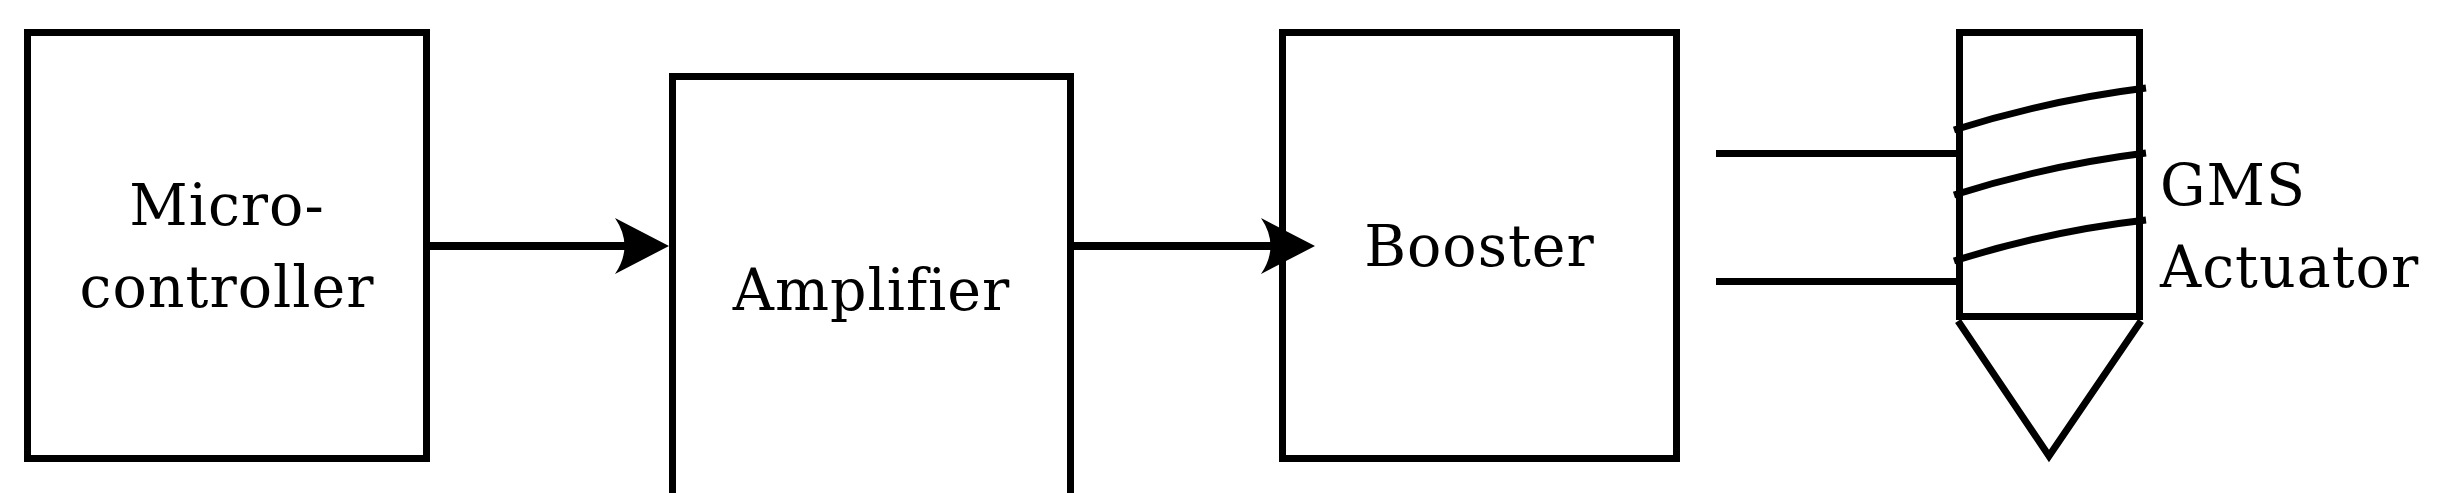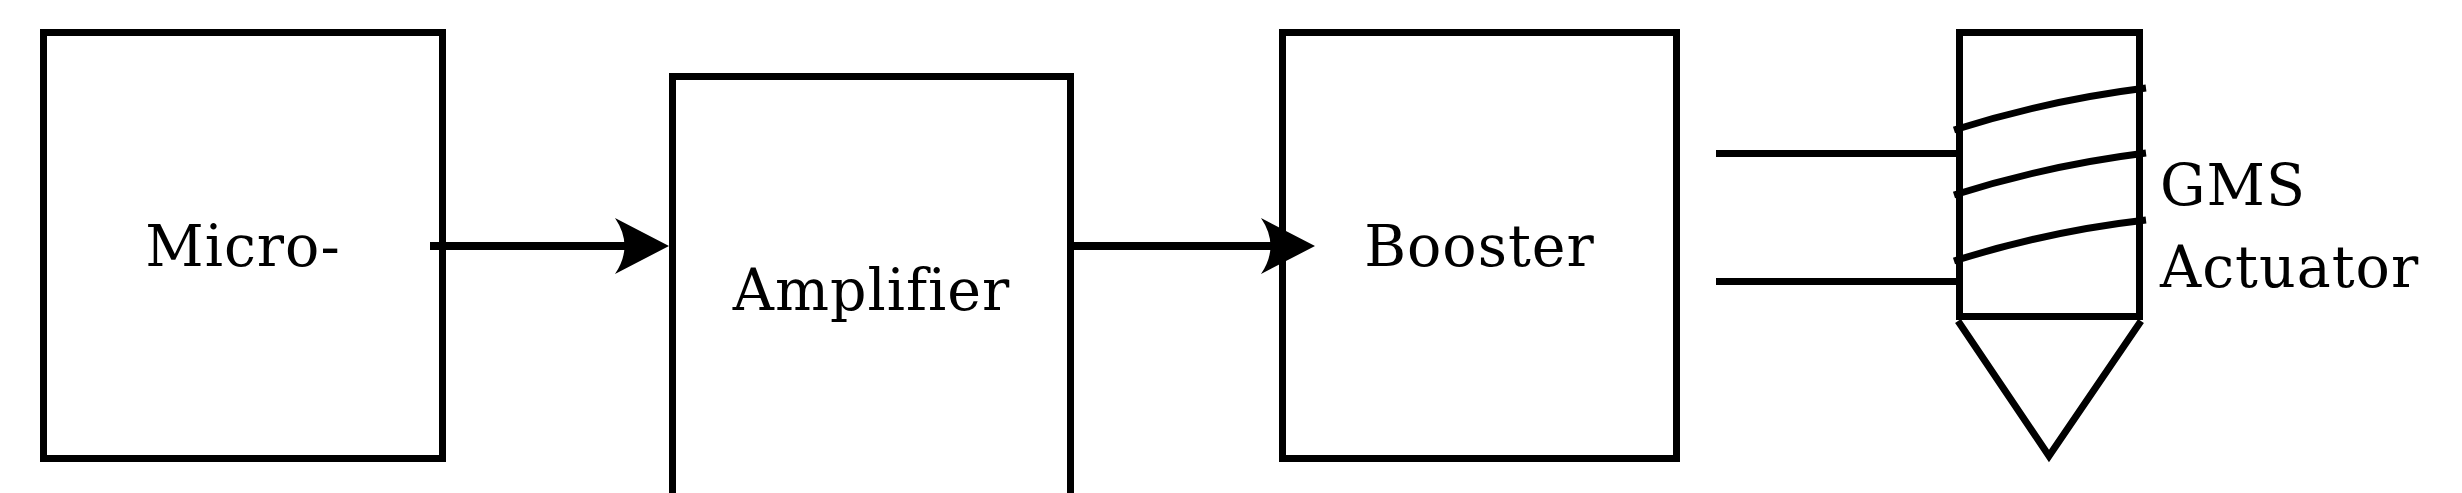--- a/index.html
+++ b/index.html
@@ -22,21 +22,21 @@
     display: flex;
     flex-direction: column;
     justify-content: center;
     align-items: center;
     text-align: center;
     font-size: 57px;
     line-height: 82px;
     letter-spacing: 1px;
     white-space: nowrap;
   }
-  #block-microcontroller { left: 24px;   width: 406px; margin-left: 16px; }
+  #block-microcontroller { left: 24px;   width: 406px; }
   #block-amplifier       { left: 669px;  width: 405px; margin-top: 44px; }
   #block-booster         { left: 1279px; width: 401px; }
   .side-label {
     position: absolute;
     left: 2160px;
     top: 0;
     width: 302px;
     height: 452px;
     display: flex;
     flex-direction: column;
@@ -56,20 +56,21 @@
     height: 493px;
   }
 </style>
 </head>
 <body>
 
 <div class="canvas">
 
   <div class="block" id="block-microcontroller">
     <div>Micro-</div>
+    <div>controller</div>
   </div>
 
   <div class="block" id="block-amplifier">
     <div>Amplifier</div>
   </div>
 
   <div class="block" id="block-booster">
     <div>Booster</div>
   </div>
 

